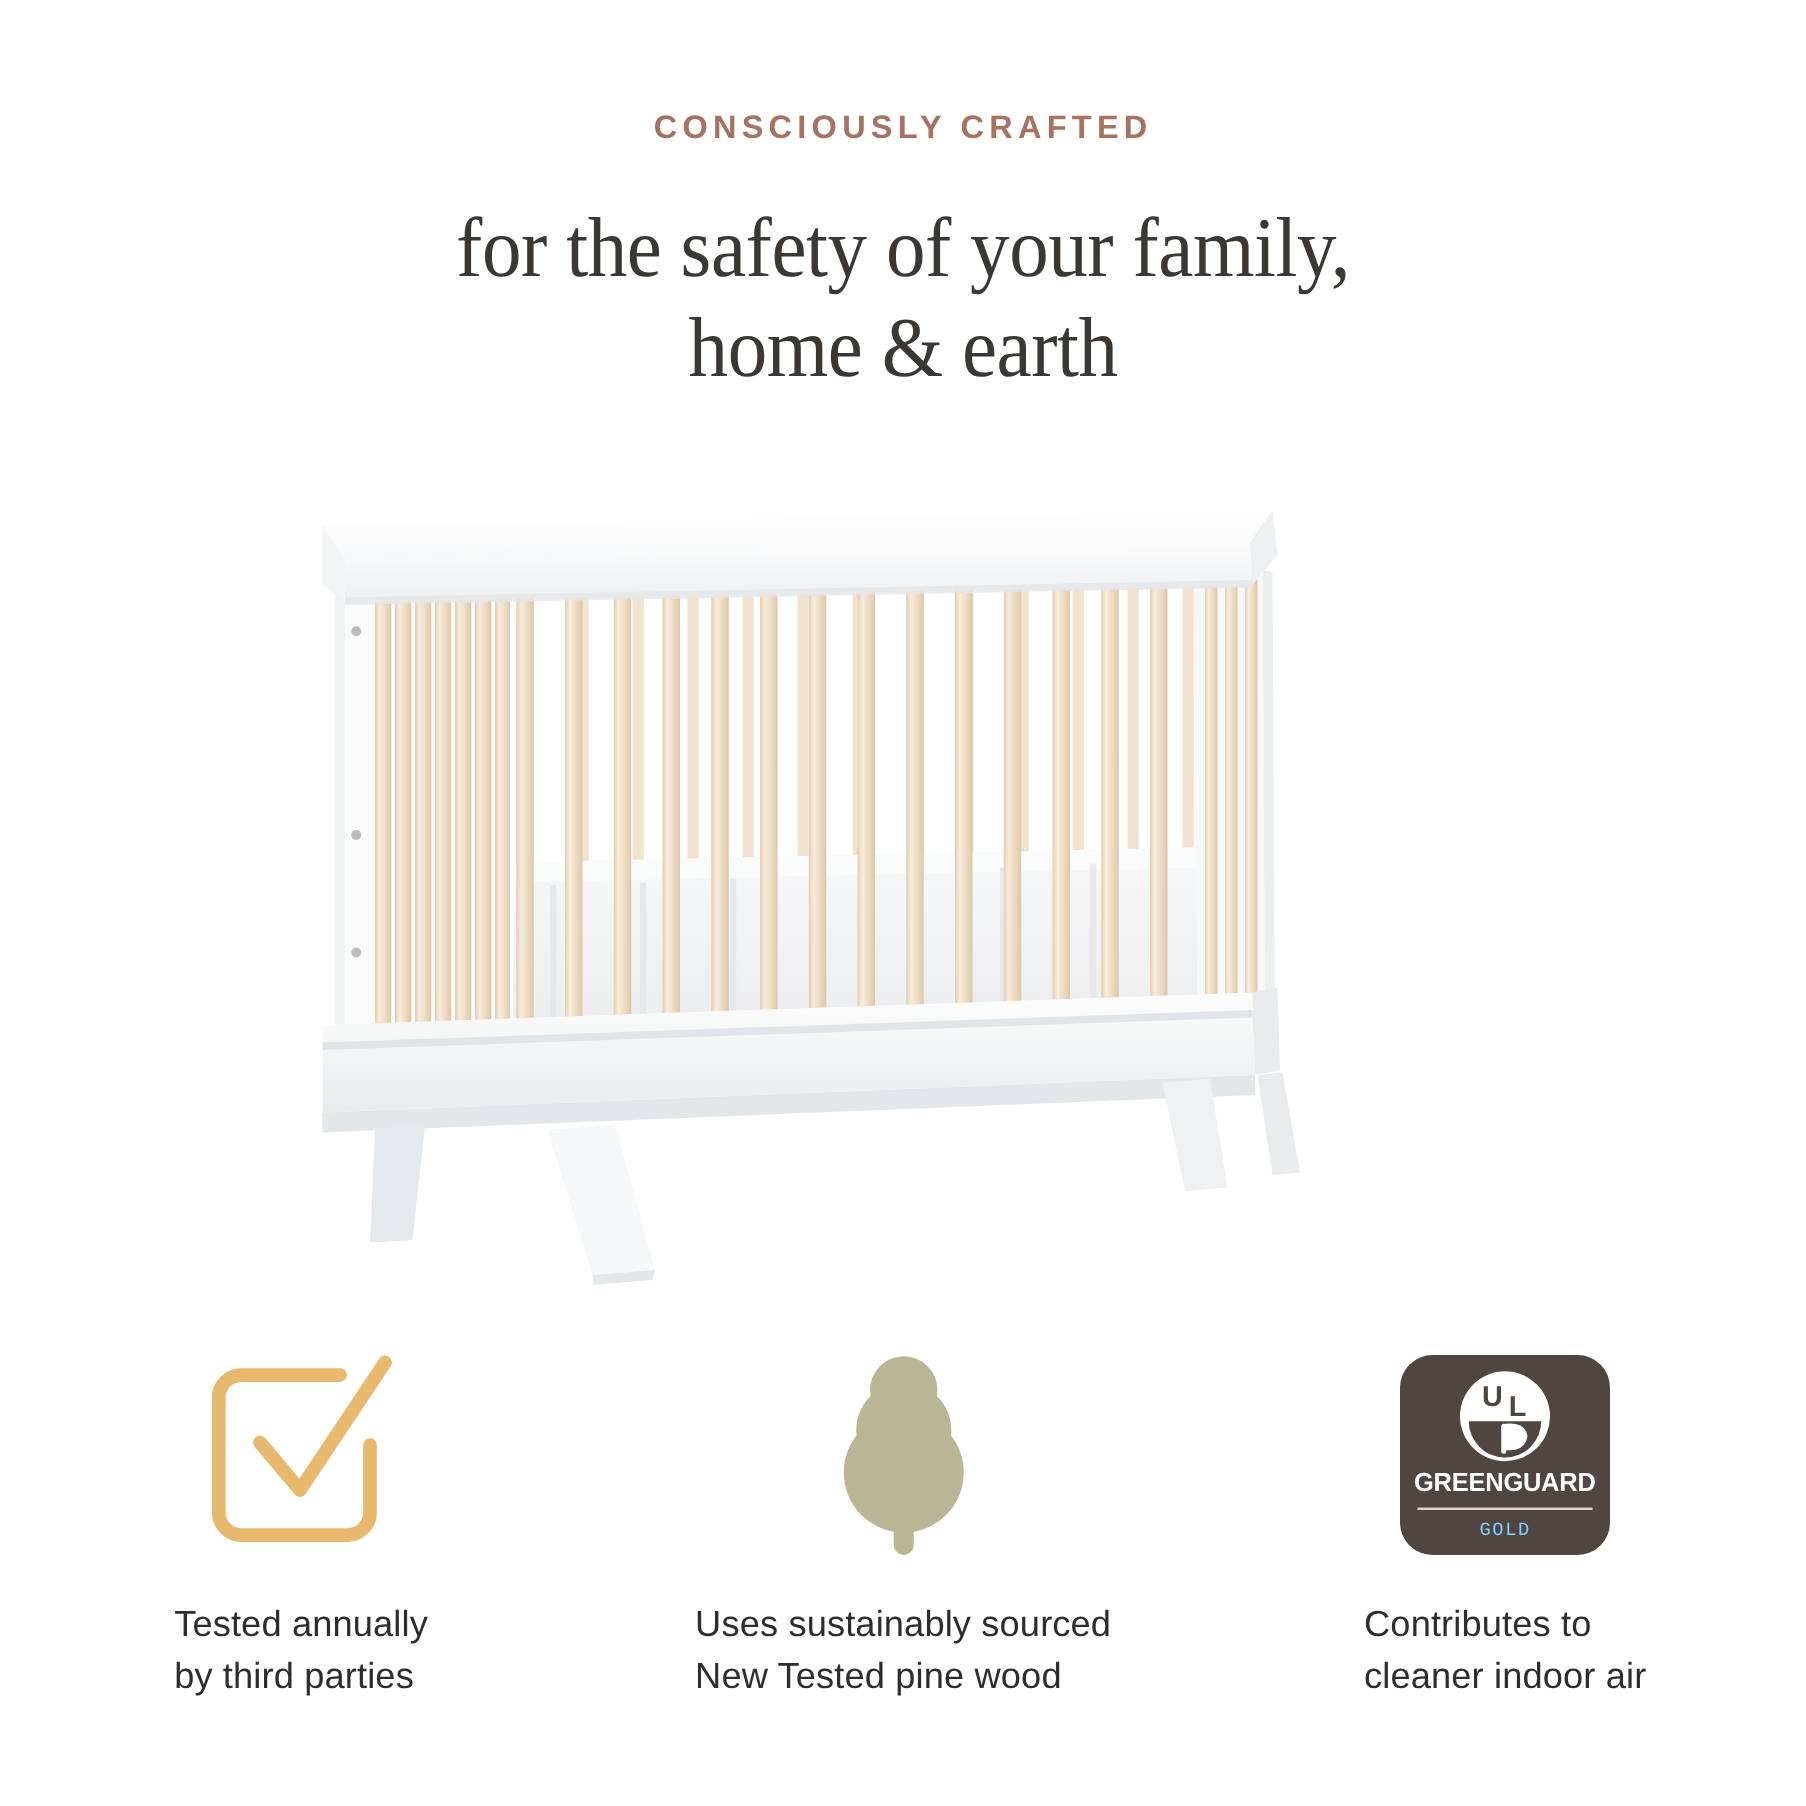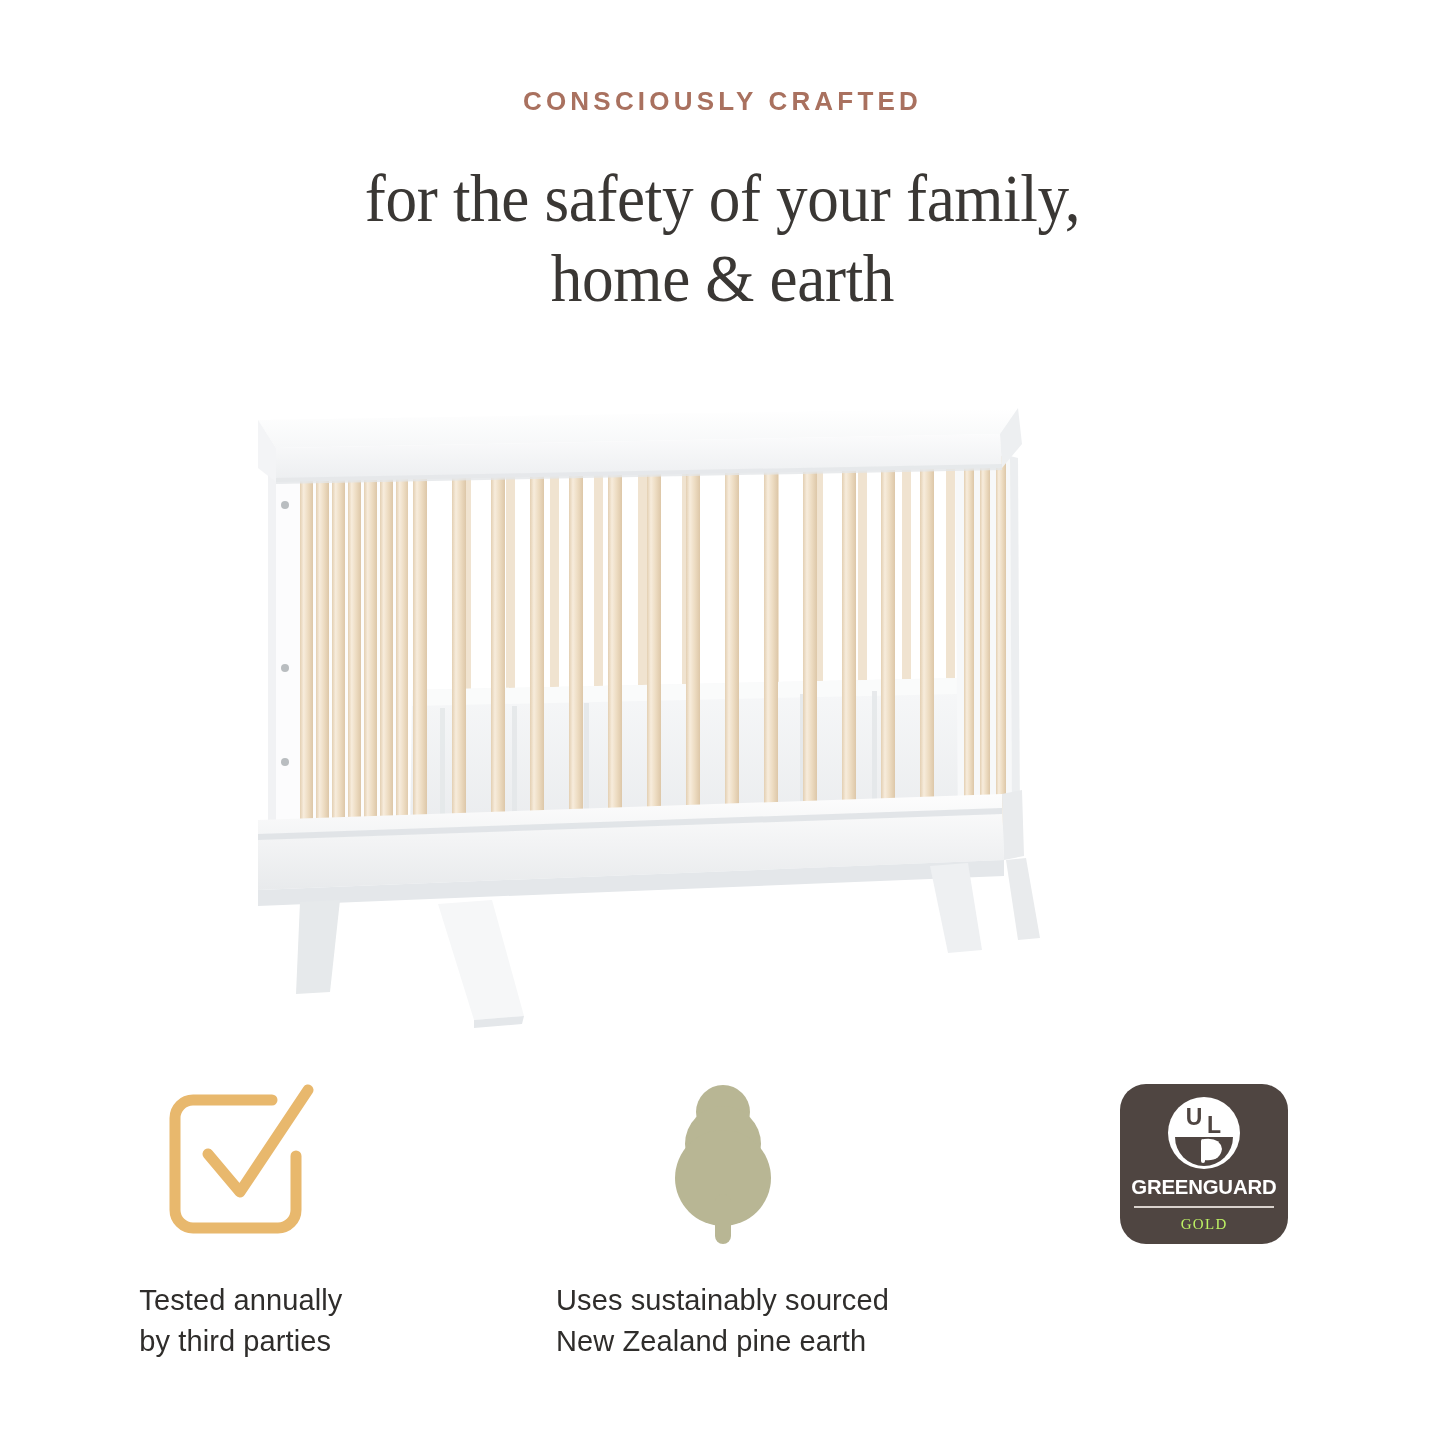--- a/index.html
+++ b/index.html
@@ -115,22 +115,22 @@
     transform: scaleX(0.97);
   }
   .gg-rule {
     width: 140px;
     height: 2px;
     background: #d9d2cd;
     margin-top: 7px;
   }
   .gg-gold {
     margin-top: 8px;
-    color: #bef264;
-    font-family: Liberation Serif, serif;
+    color: #7dd3fc;
+    font-family: Liberation Mono, monospace;
     font-weight: 400;
     font-size: 15px;
     letter-spacing: 1.3px;
   }
 </style>
 </head>
 <body>
 
 <div class="page">
 
@@ -309,21 +309,21 @@
         <svg width="140" height="165" viewBox="0 0 140 165">
           <g fill="#b8b694">
             <circle cx="70" cy="30" r="27"></circle>
             <circle cx="70" cy="62" r="38"></circle>
             <circle cx="70" cy="96" r="48"></circle>
             <rect x="62" y="112" width="16" height="50" rx="8"></rect>
           </g>
         </svg>
       </div>
       <div class="feature-caption">Uses sustainably sourced
-New Zealand pine earth</div>
+New Tested pine wood</div>
     </div>
 
     <div class="feature">
       <div class="feature-icon">
         <div class="gg-badge">
           <svg class="gg-ul" viewBox="0 0 76 76">
             <circle cx="38" cy="38" r="36" fill="#ffffff"></circle>
             <path d="M38 40 m-30 0 a30 30 0 0 1 60 0 Z" fill="#ffffff"></path>
 
             <path d="M8 41 a30 30 0 0 1 60 0 Z" fill="#ffffff"></path>
@@ -334,16 +334,18 @@
 
             <path d="M9 42 a29 29 0 0 0 58 0 Z" fill="#4f4541"></path>
             <path d="M38 44 q16 -2 18 10 q-2 13 -18 11 Z" fill="#ffffff"></path>
             <rect x="35" y="44" width="4" height="24" rx="2" fill="#ffffff"></rect>
           </svg>
           <div class="gg-word">GREENGUARD</div>
           <div class="gg-rule"></div>
           <div class="gg-gold">GOLD</div>
         </div>
       </div>
+      <div class="feature-caption">Contributes to
+cleaner indoor air</div>
     </div>
 
   </div>
 </div>
 
 </body></html>

